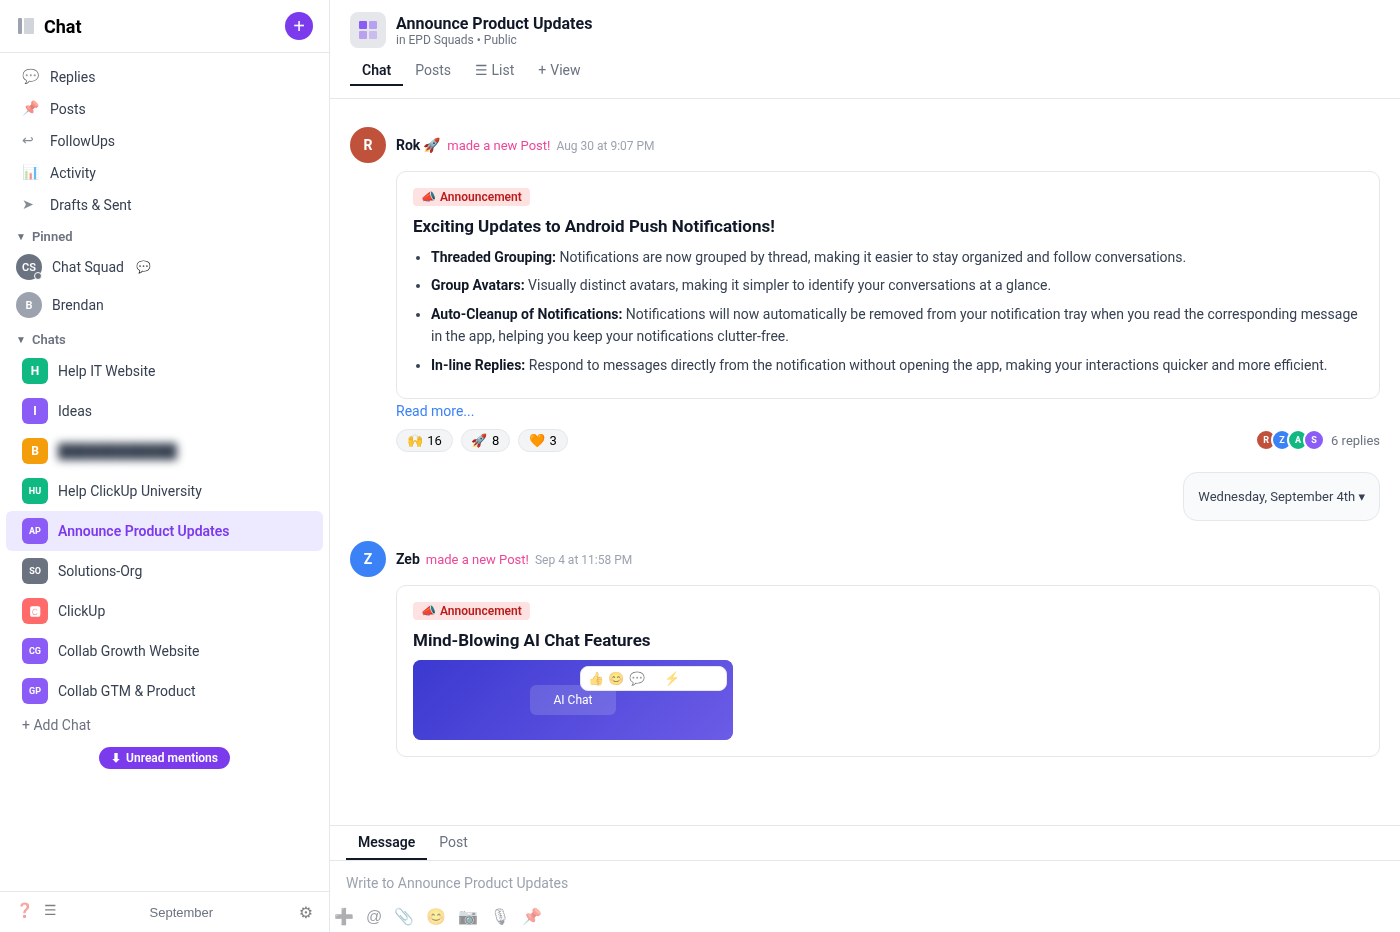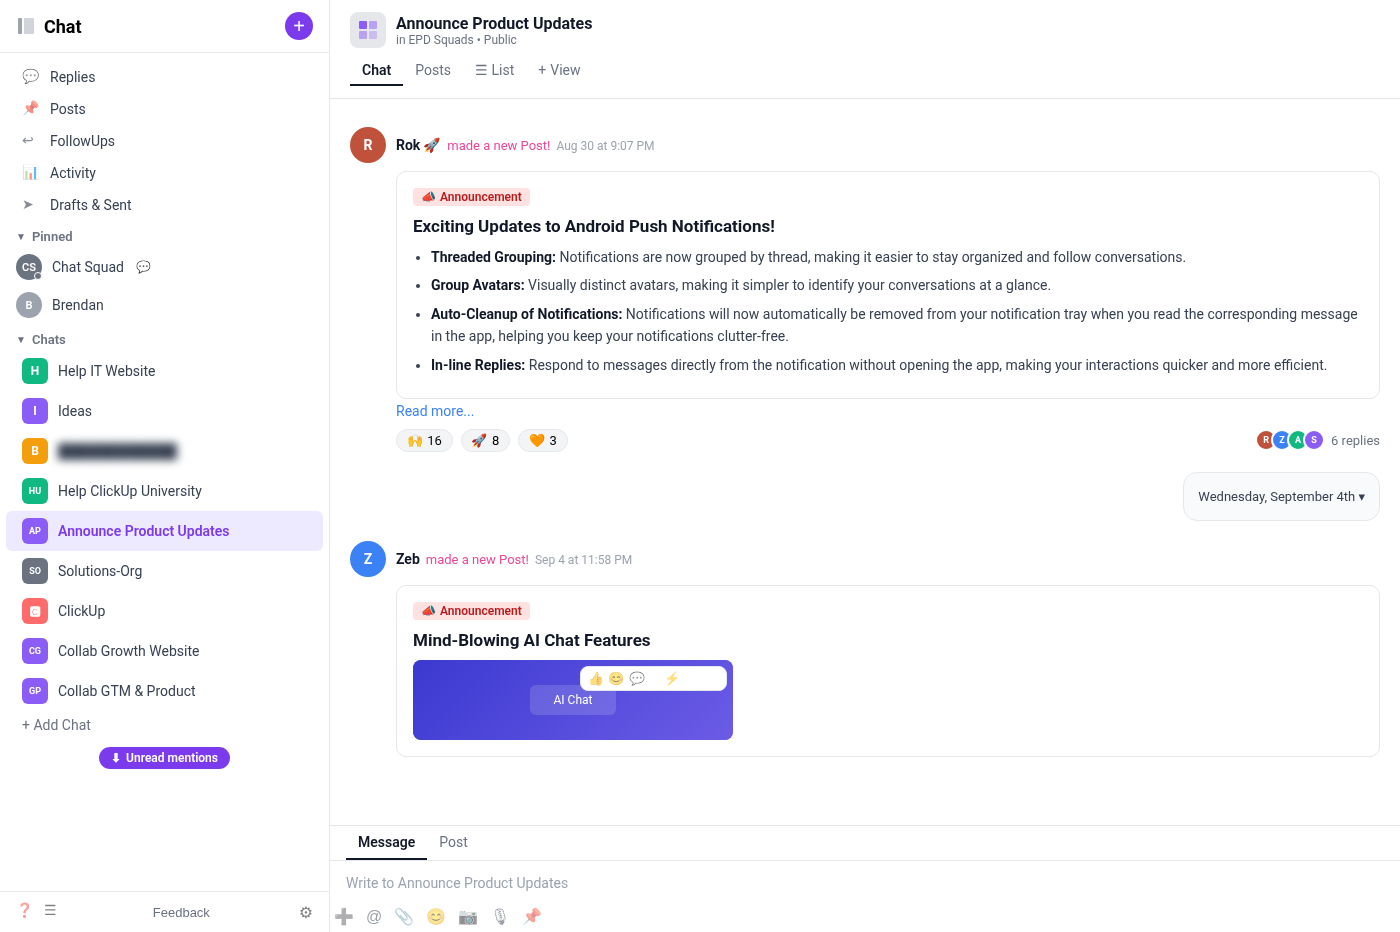--- a/index.html
+++ b/index.html
@@ -205,21 +205,21 @@
         <span>Unread mentions</span>
       </div>
     </div>
   </div>
 
   <div class="sidebar-footer">
     <div class="footer-left">
       <span class="footer-icon">❓</span>
       <span class="footer-icon">☰</span>
     </div>
-    <button class="feedback-btn">Feedback</button>
+    <button class="feedback-btn">September</button>
     <button class="gear-btn">⚙</button>
   </div>
 </div>
 
 <div id="main">
 
   <div id="channel-header">
     <div class="channel-title-row">
       <div class="channel-icon">
         <svg width="24" height="24" viewBox="0 0 24 24" fill="none">

